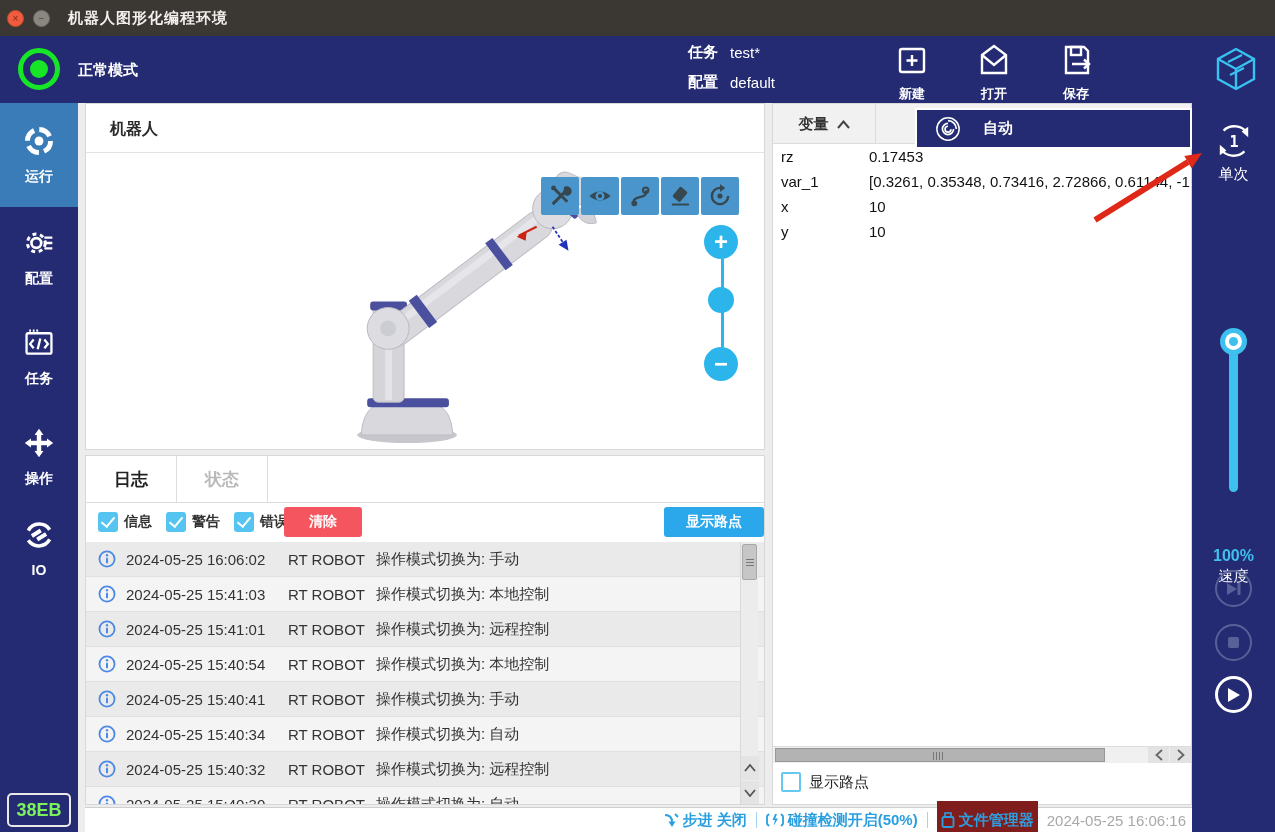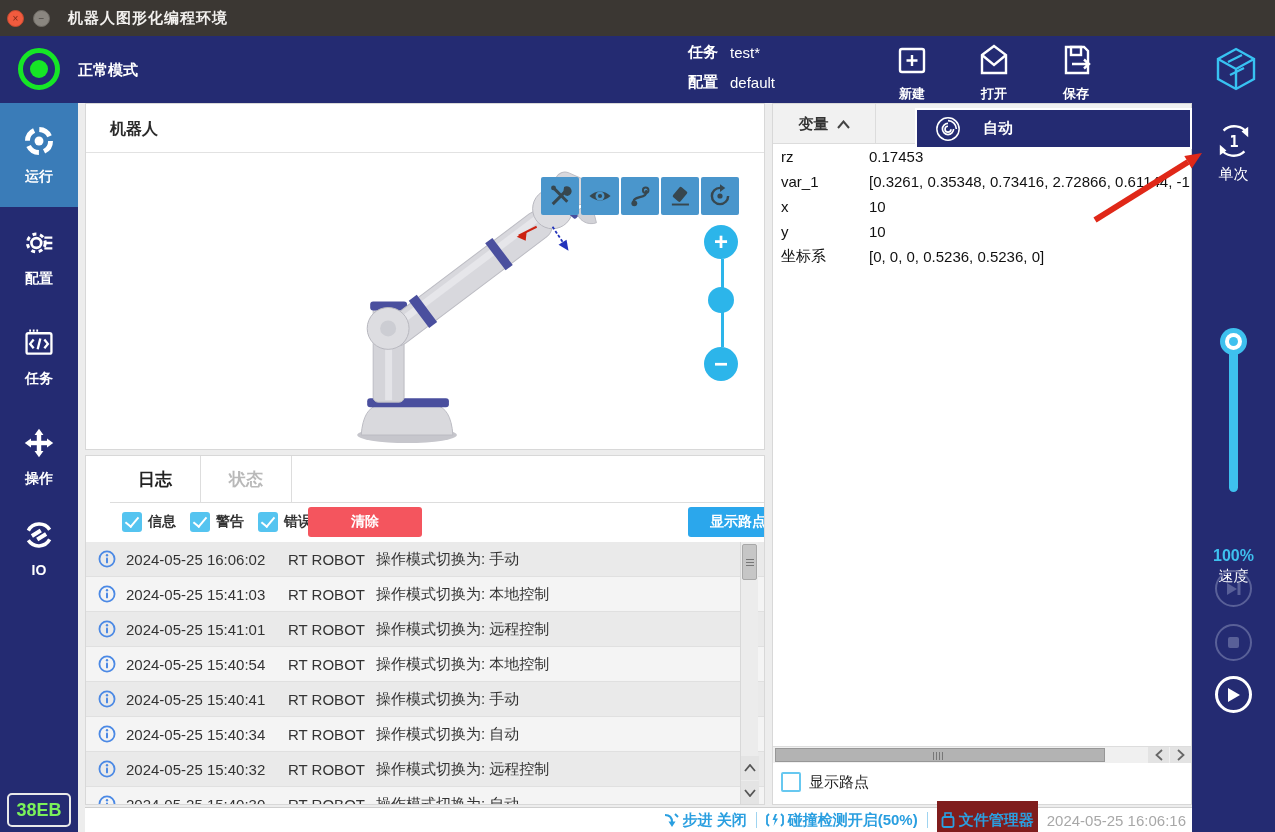--- a/index.html
+++ b/index.html
@@ -44,30 +44,30 @@
   .viewport { position:relative; width:678px; height:296px; }
   .view-toolbar { position:absolute; top:24px; left:455px; display:flex; gap:2px; }
   .vt-btn { width:38px; height:38px; background:#4a96cc; border-radius:2px; display:flex; align-items:center; justify-content:center; cursor:pointer; }
   .vt-btn svg { width:26px; height:26px; }
   .zoomctrl { position:absolute; left:618px; top:72px; width:36px; text-align:center; }
   .zc-btn { width:34px; height:34px; border-radius:50%; background:#2cb5ea; color:#fff; font-size:24px; font-weight:bold; display:flex; align-items:center; justify-content:center; cursor:pointer; line-height:1; }
   .zc-track { width:3px; height:88px; background:#2cb5ea; margin:0 auto; }
   .zc-handle { position:absolute; left:4px; top:62px; width:26px; height:26px; border-radius:50%; background:#2cb5ea; cursor:pointer; }
 
   
-  .log-panel { position:absolute; left:85px; top:455px; width:680px; height:350px; background:#fff; border:1px solid #d8d8d8; overflow:hidden;padding-left:24px; }
+  .log-panel { position:absolute; left:85px; top:455px; width:680px; height:350px; background:#fff; border:1px solid #d8d8d8; overflow:hidden; }
   .tabs { height:47px; display:flex; border-bottom:1px solid #ddd; }
   .tab { width:91px; display:flex; align-items:center; justify-content:center; font-size:17px; font-weight:bold; cursor:pointer; }
   .tab-active { color:#222; border-right:1px solid #ddd; }
   .tab-idle { color:#b9b9b9; border-right:1px solid #ddd; }
   .filter-row { height:38px; display:flex; align-items:center; padding-left:12px; position:relative; }
   .cb { width:20px; height:20px; border-radius:3px; background:#55c4f0; position:relative; margin-right:6px; cursor:pointer; flex:none;}
   .cb::after { content:""; position:absolute; left:6px; top:2px; width:6px; height:11px; border:solid #fff; border-width:0 2.5px 2.5px 0; transform:rotate(40deg); }
   .cb-label { font-size:14px; font-weight:bold; color:#333; margin-right:14px; }
-  .clear-btn { position:absolute; left:198px; top:4px; width:114px; height:30px; background:#f4555e; color:#fff; border:none; border-radius:3px; font-size:14px; font-weight:bold; cursor:pointer; font-family:Liberation Sans, sans-serif;}
+  .clear-btn { position:absolute; left:198px; top:4px; width:78px; height:30px; background:#f4555e; color:#fff; border:none; border-radius:3px; font-size:14px; font-weight:bold; cursor:pointer; font-family:Liberation Sans, sans-serif;}
   .support-btn { position:absolute; left:578px; top:4px; width:100px; height:30px; background:#2ba7ec; color:#fff; border:none; border-radius:3px; font-size:14px; font-weight:bold; cursor:pointer; font-family:inherit;}
   .log-list { position:absolute; left:0; top:86px; width:678px; height:264px; overflow:hidden; }
   .log-row { height:35px; display:flex; align-items:center; font-size:15px; color:#333; border-bottom:1px solid #e0e0e0; }
   .log-row:nth-child(odd) { background:#eaeaea; }
   .log-row:nth-child(even) { background:#f4f4f4; }
   .log-ico { margin:0 10px 0 12px; flex:none; width:18px; height:18px;}
   .log-time { width:162px; flex:none; }
   .log-src { width:88px; flex:none; }
   .vscroll { position:absolute; left:654px; top:86px; width:18px; height:264px; background:#ececec; border-left:1px solid #d8d8d8; }
   .vthumb { position:absolute; left:1px; top:2px; width:15px; height:36px; background:#c6c6c6; border:1px solid #a8a8a8; border-radius:2px; cursor:pointer;}
@@ -432,24 +432,20 @@
           <span class="var-val">[0.3261, 0.35348, 0.73416, 2.72866, 0.61144, -1.</span>
         </div>
       <div class="var-row">
           <span class="var-name">x</span>
           <span class="var-val">10</span>
         </div>
       <div class="var-row">
           <span class="var-name">y</span>
           <span class="var-val">10</span>
         </div>
-      <div class="var-row">
-          <span class="var-name">坐标系</span>
-          <span class="var-val">[0, 0, 0, 0.5236, 0.5236, 0]</span>
-        </div>
     </div>
     <div class="hscroll">
       <div class="hthumb"></div>
       <div class="harrow" style="left:375px;">
           <svg viewBox="0 0 8 12">
             <polyline points="7,1 1.5,6 7,11" fill="none" stroke="#666" stroke-width="1.8"></polyline>
           </svg>
         </div>
       <div class="harrow" style="left:397px;">
           <svg viewBox="0 0 8 12">

